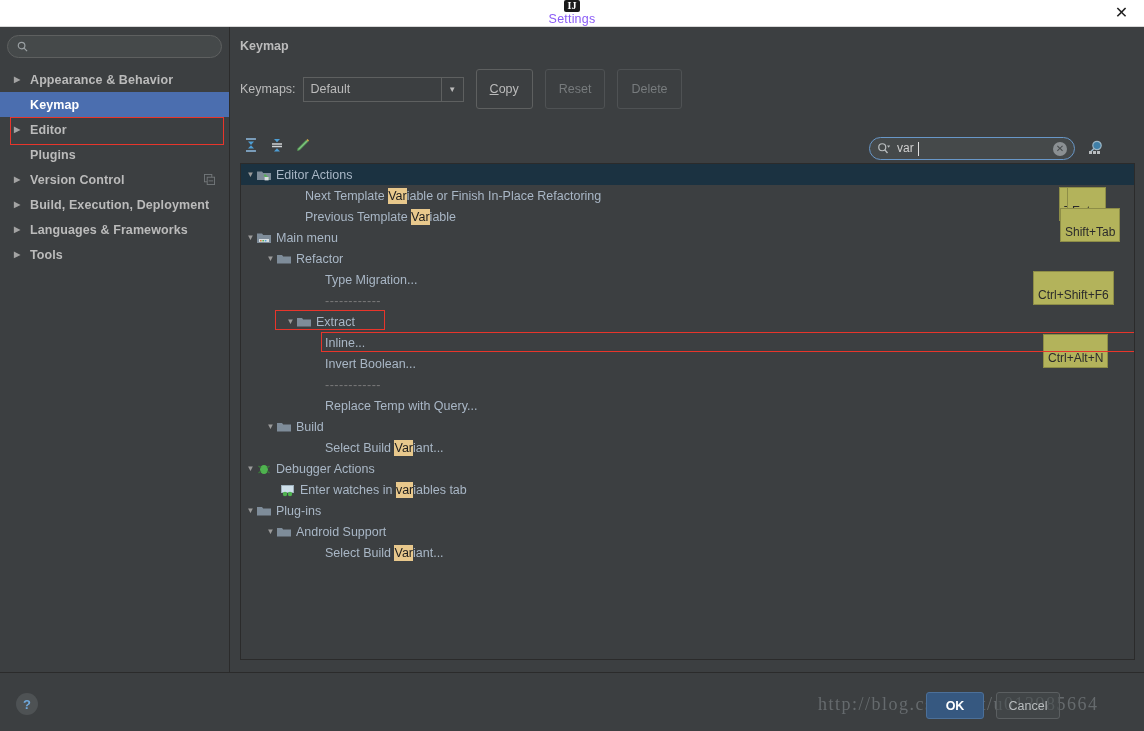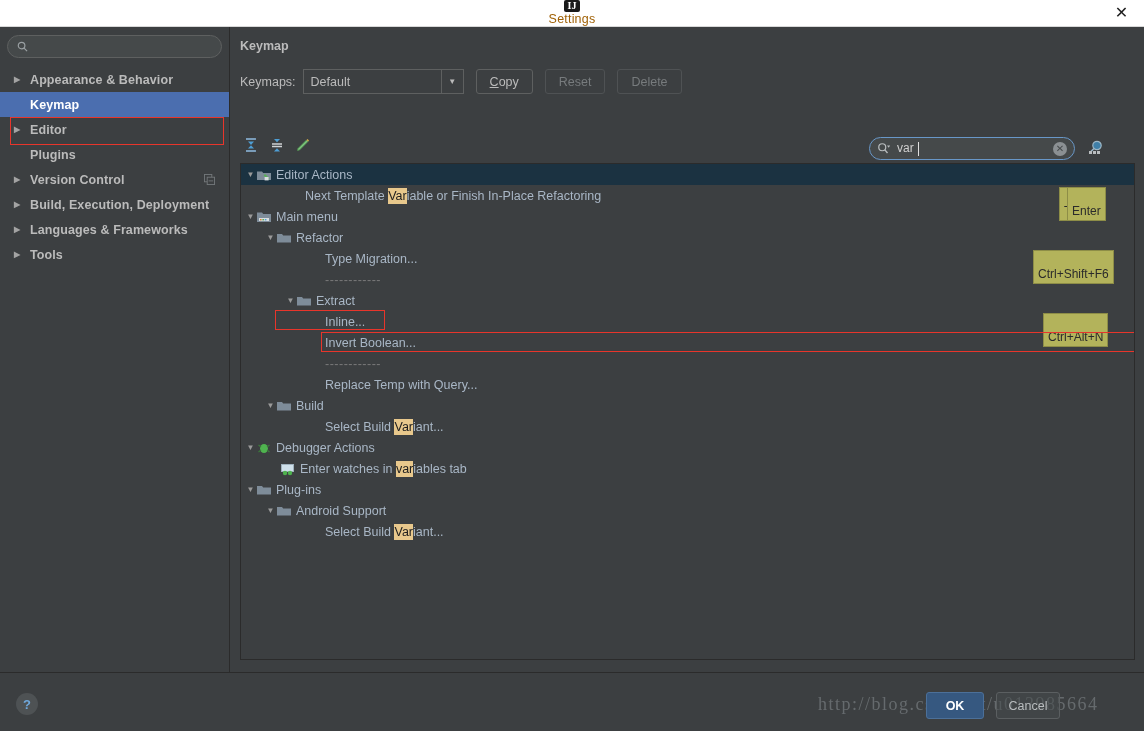--- a/index.html
+++ b/index.html
@@ -26,21 +26,21 @@
   }
   .titlebar .logo {
     width: 16px; height: 16px; margin-left: 8px; margin-right: 8px;
     background: #1a1a1a; border-radius: 2px;
     display: flex; align-items: center; justify-content: center;
     color: #ffffff; font-size: 10px; font-weight: bold;
     font-family: "Liberation Serif", serif;
     line-height: 1;
   }
   .titlebar .title {
-    font-size: 12.5px; color: #a16207; letter-spacing: .2px;
+    font-size: 12.5px; color: #8b5cf6; letter-spacing: .2px;
   }
   .titlebar .close {
     position: absolute; right: 0; top: 0; width: 45px; height: 26px;
     display: flex; align-items: center; justify-content: center;
     color: #202020; font-size: 16px; line-height: 1;
     cursor: pointer;
   }
 
   
   .sidebar {
@@ -116,21 +116,21 @@
   .combo .value {
     padding-left: 7px; color: #bbbbbb; font-size: 12.5px;
   }
   .combo .arrow-cell {
     position: absolute; right: 0; top: 0; width: 22px; height: 23px;
     border-left: 1px solid #5e6060;
     display: flex; align-items: center; justify-content: center;
     color: #bbbbbb; font-size: 8px;
   }
   .btn {
-    height: 25px; min-width: 56px; padding: 0 13px; margin-left: 12px;
+    height: 40px; min-width: 56px; padding: 0 13px; margin-left: 12px;
     border: 1px solid #5e6060; border-radius: 3px;
     background: #3c3f41; color: #bbbbbb;
     font-size: 12.5px; font-family: "Liberation Sans", sans-serif;
     display: flex; align-items: center; justify-content: center;
     cursor: pointer;
   }
   .btn.disabled { color: #777b7d; border-color: #4f5254; cursor: default; }
   .btn u { text-decoration: underline; }
 
   .tool-icons {
@@ -385,20 +385,24 @@
         </svg>
         <span class="lbl">Editor Actions</span>
       </div>
 
       <div class="trow" style="padding-left:64px">
         <span class="lbl"><span>Next Template </span><span class="hl">Var</span><span>iable or Finish In-Place Refactoring</span></span>
         <span class="shortcut" style="left:818px">Tab</span>
         <span class="shortcut" style="left:826px">Enter</span>
       </div>
 
+      <div class="trow" style="padding-left:64px">
+        <span class="lbl"><span>Previous Template </span><span class="hl">Var</span><span>iable</span></span>
+        <span class="shortcut" style="left:819px">Shift+Tab</span>
+      </div>
 
       <div class="trow" style="padding-left:4px">
         <span class="tri">▼</span>
         <svg class="ico" viewBox="0 0 16 14">
           <path d="M1 2.5h5l1.2 1.5H15v8H1z" fill="#7e8c99"></path>
           <rect x="3" y="8" width="10" height="3" fill="#d8dde0"></rect>
           <rect x="4" y="9" width="1.6" height="1.4" fill="#d87f3a"></rect>
           <rect x="6.4" y="9" width="1.6" height="1.4" fill="#58b058"></rect>
           <rect x="8.8" y="9" width="1.6" height="1.4" fill="#4e9ed4"></rect>
         </svg>

